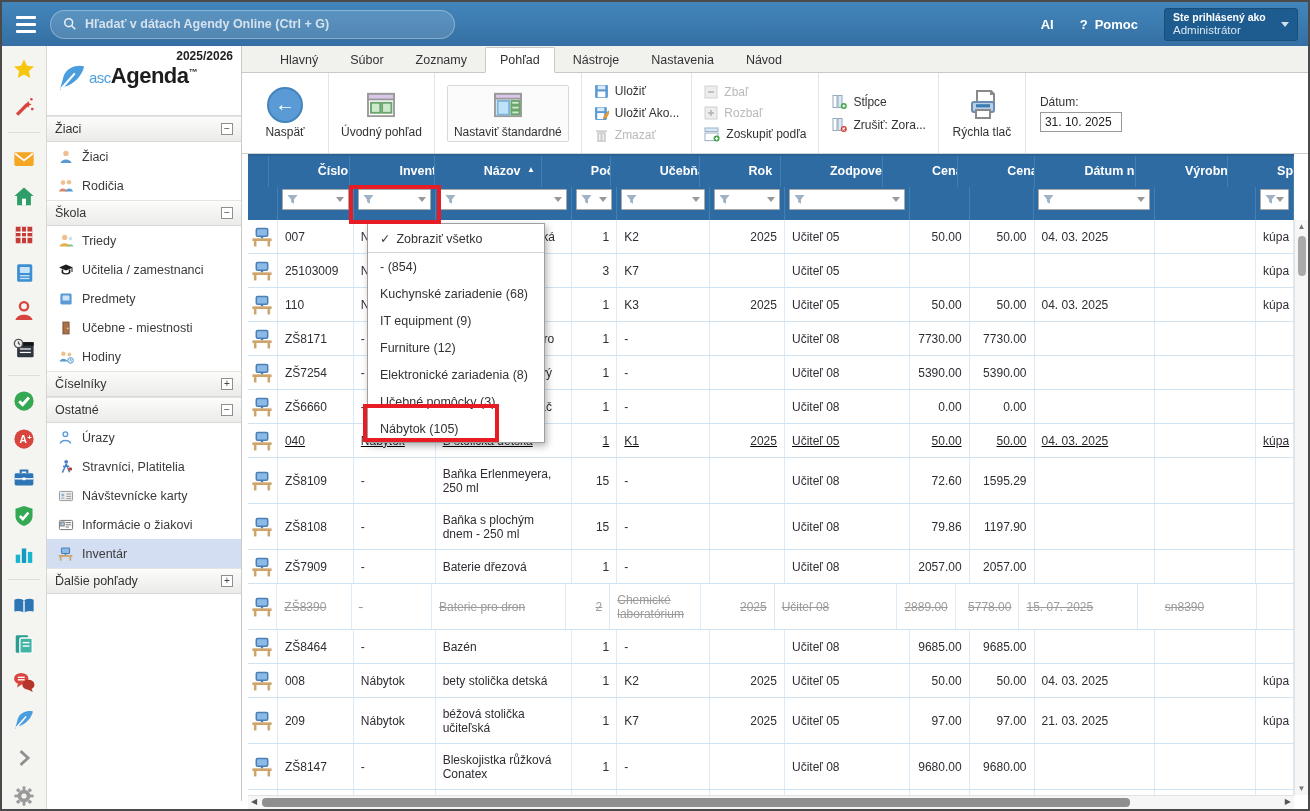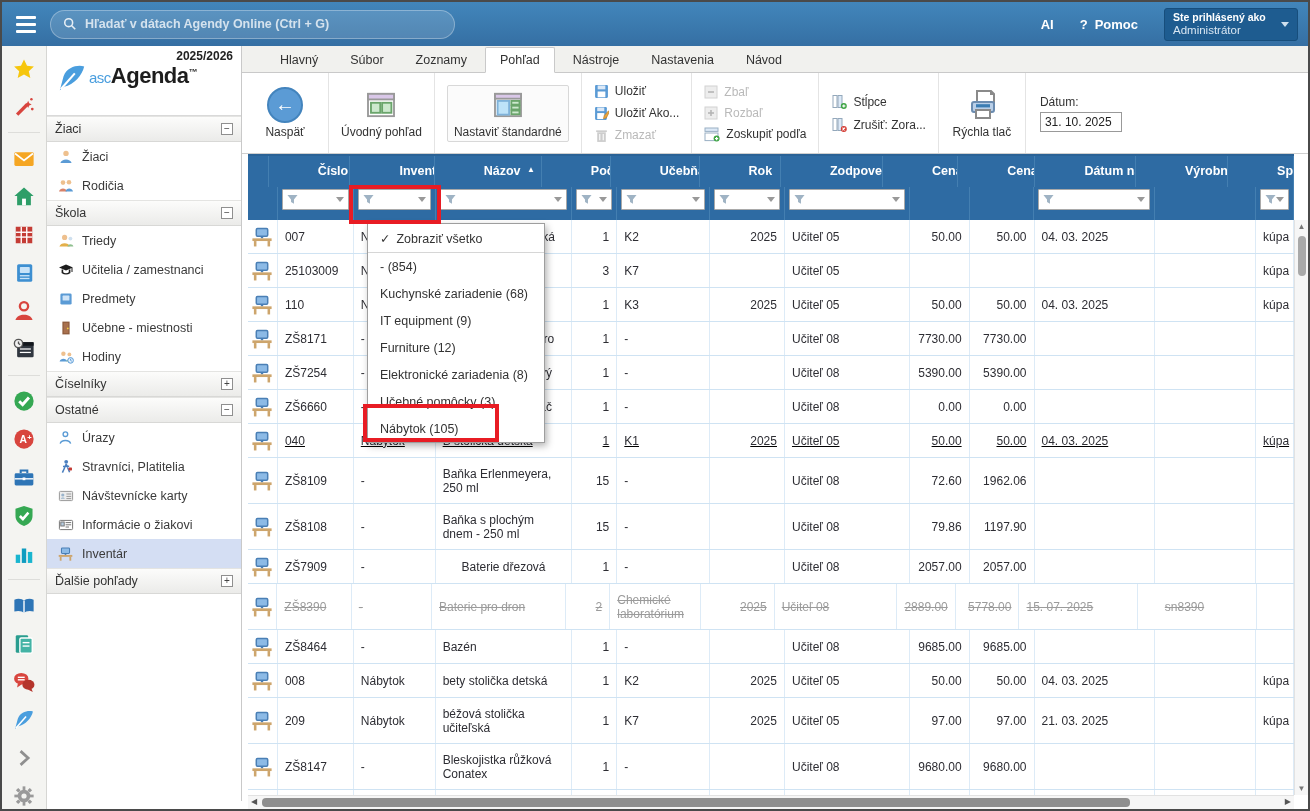--- a/index.html
+++ b/index.html
@@ -1086,21 +1086,21 @@
             <div class="td r" style="width: 75px;">
               <span></span>
             </div>
             <div class="td" style="width: 125px;">
               <span>Učiteľ 08</span>
             </div>
             <div class="td r" style="width: 60px;">
               <span>72.60</span>
             </div>
             <div class="td r" style="width: 65px;">
-              <span>1962.06</span>
+              <span>1595.29</span>
             </div>
             <div class="td" style="width: 121px;">
               <span></span>
             </div>
             <div class="td" style="width: 101px;">
               <span></span>
             </div>
             <div class="td" style="width: 38px;">
               <span></span>
             </div>
@@ -1161,21 +1161,21 @@
   <rect x="2.6" y="9.2" width="1.7" height="3.6" fill="#cda56c"></rect>
   <rect x="11.7" y="9.2" width="1.7" height="3.6" fill="#cda56c"></rect>
               </svg>
             </div>
             <div class="td" style="width: 76px;">
               <span>ZŠ7909</span>
             </div>
             <div class="td" style="width: 82px;">
               <span>-</span>
             </div>
-            <div class="td" style="width: 137px; justify-content: center;">
+            <div class="td" style="width: 137px;">
               <span>Baterie dřezová</span>
             </div>
             <div class="td r" style="width: 45px;">
               <span>1</span>
             </div>
             <div class="td" style="width: 93px;">
               <span>-</span>
             </div>
             <div class="td r" style="width: 75px;">
               <span></span>

